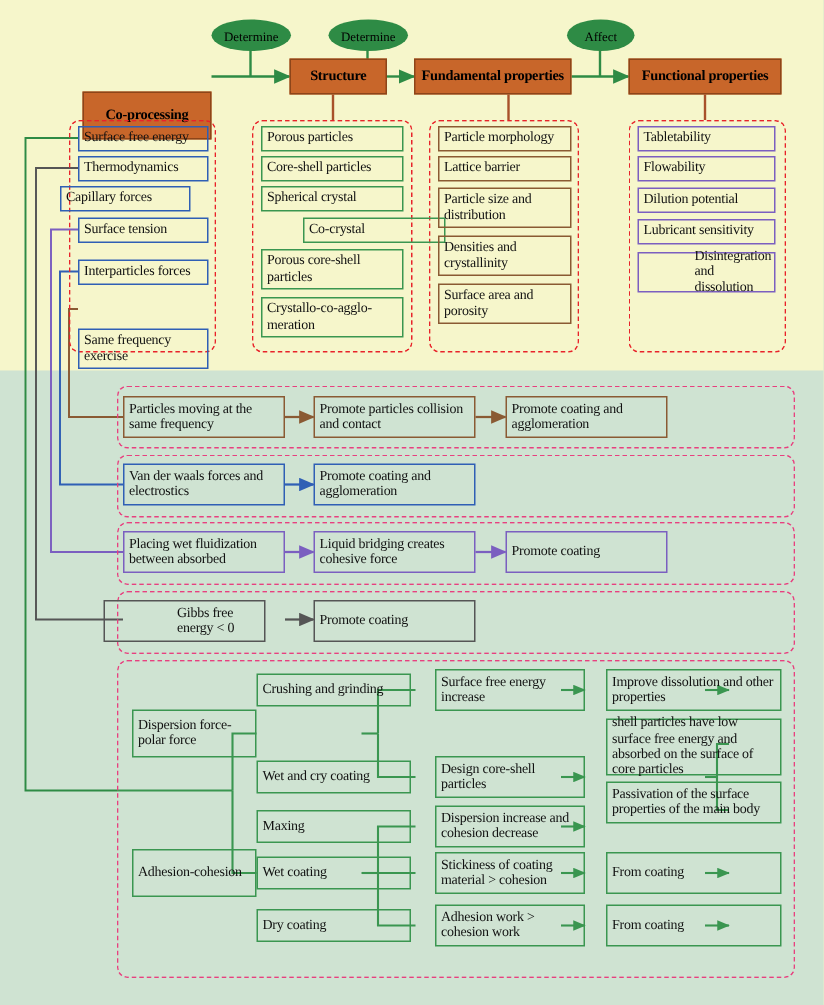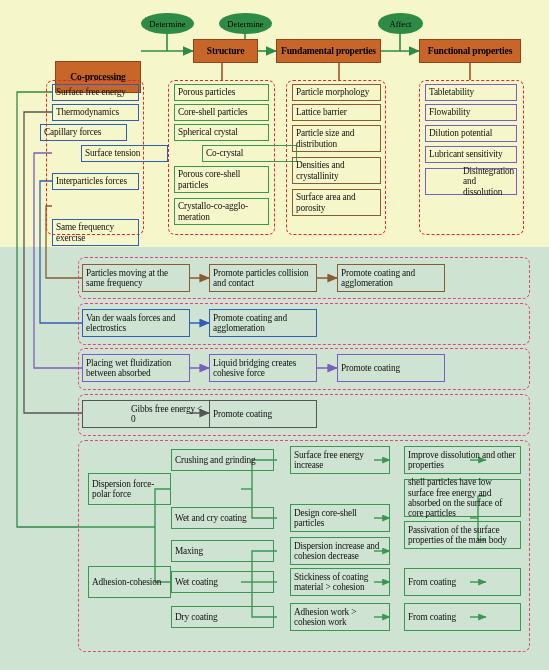--- a/index.html
+++ b/index.html
@@ -217,21 +217,21 @@
 
   <div class="node b-blue" style="left:52px;top:84px;width:87px;height:17px;">
     <span>Surface free energy</span>
   </div>
   <div class="node b-blue" style="left:52px;top:104px;width:87px;height:17px;">
     <span>Thermodynamics</span>
   </div>
   <div class="node b-blue" style="left:40px;top:124px;width:87px;height:17px;">
     <span>Capillary forces</span>
   </div>
-  <div class="node b-blue" style="left:52px;top:145px;width:87px;height:17px;margin-left:29px;">
+  <div class="node b-blue" style="left:52px;top:145px;width:87px;height:17px;">
     <span>Surface tension</span>
   </div>
   <div class="node b-blue" style="left:52px;top:173px;width:87px;height:17px;">
     <span>Interparticles forces</span>
   </div>
   <div class="node b-blue" style="left:52px;top:195px;width:87px;height:27px;margin-top:24px;">
     <span>Same frequency exercise</span>
   </div>
 
   <div class="node b-green" style="left:174px;top:84px;width:95px;height:17px;">
@@ -311,21 +311,21 @@
   <div class="node b-purple2" style="left:82px;top:354px;width:108px;height:28px;">
     <span>Placing wet fluidization between absorbed</span>
   </div>
   <div class="node b-purple2" style="left:209px;top:354px;width:108px;height:28px;">
     <span>Liquid bridging creates cohesive force</span>
   </div>
   <div class="node b-purple2" style="left:337px;top:354px;width:108px;height:28px;">
     <span>Promote coating</span>
   </div>
 
-  <div class="node b-gray" style="left:82px;top:400px;width:128px;height:28px;padding-left:48px;">
+  <div class="node b-gray" style="left:69px;top:400px;width:108px;height:28px;padding-left:48px;">
     <span>Gibbs free energy  &lt; 0</span>
   </div>
   <div class="node b-gray" style="left:209px;top:400px;width:108px;height:28px;">
     <span>Promote coating</span>
   </div>
 
   <div class="node b-green2" style="left:88px;top:473px;width:83px;height:32px;">
     <span>Dispersion force-polar force</span>
   </div>
   <div class="node b-green2" style="left:88px;top:566px;width:83px;height:32px;">

